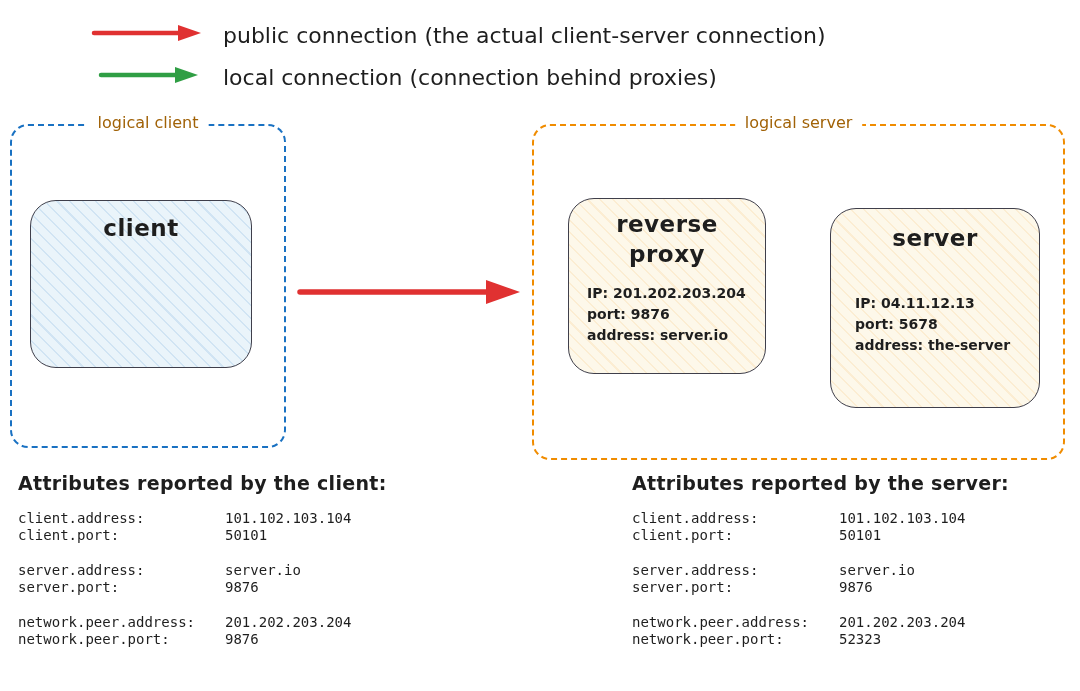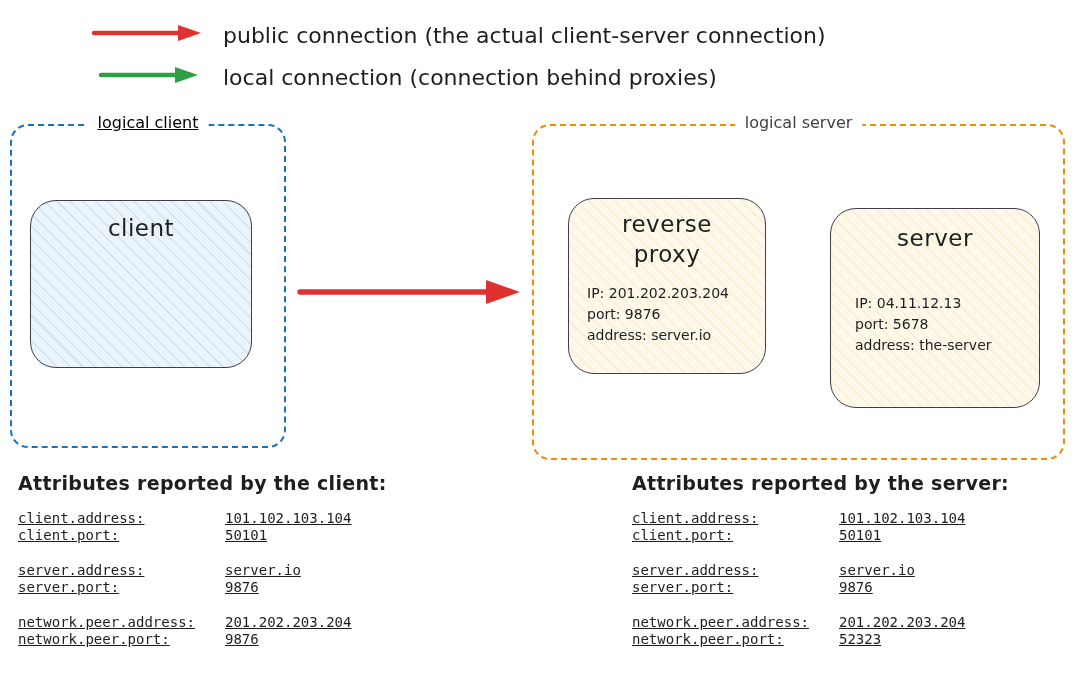--- a/index.html
+++ b/index.html
@@ -29,28 +29,29 @@
   .frame-label {
     position: absolute;
     top: -13px;
     left: 50%;
     transform: translateX(-50%);
     background: #ffffff;
     padding: 0 10px;
     font-size: 16px;
     white-space: nowrap;
   }
-  .frame-label.client { color: #000000; text-decoration: underline; }
-  .frame-label.server { color: #404040; }
+  .frame-label.client { color: #a16207; }
+  .frame-label.server { color: #a16207; }
 
   
   .node-box {
     position: absolute;
     border: 1.6px solid #3f3f4b;
     border-radius: 26px;
+    font-weight: bold;
   }
   .node-client {
     background-color: #eaf4fa;
     background-image: repeating-linear-gradient(45deg, rgba(25,113,194,0.12) 0 1.5px, transparent 1.5px 9px);
   }
   .node-warm {
     background-color: #fdf8ea;
     background-image: repeating-linear-gradient(45deg, rgba(240,140,0,0.10) 0 1.5px, transparent 1.5px 9px);
   }
   .node-title {
@@ -76,21 +77,21 @@
 
   
   .attr-block { position: absolute; }
   .attr-heading {
     font-size: 19px;
     font-weight: 600;
     letter-spacing: 0.3px;
     margin-bottom: 16px;
     white-space: nowrap;
   }
-  .attr-group { margin-bottom: 18px; text-decoration: underline; }
+  .attr-group { margin-bottom: 18px; }
   .attr-row {
     display: flex;
     font-family: "DejaVu Sans Mono", "Liberation Mono", monospace;
     font-size: 14px;
     line-height: 17px;
     white-space: nowrap;
   }
   .attr-key { width: 207px; flex: 0 0 207px; }
   .attr-value { }
 </style>

